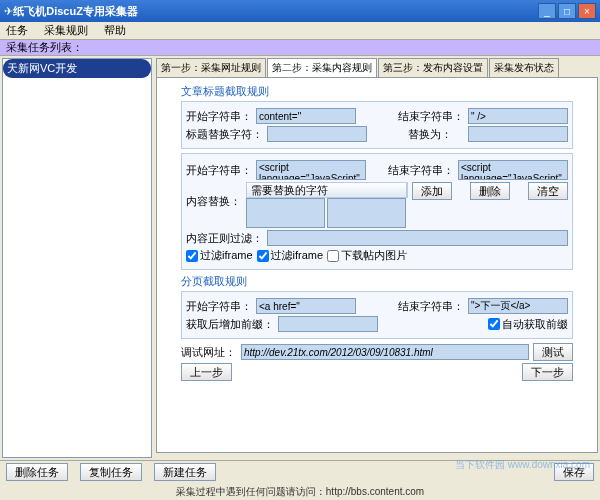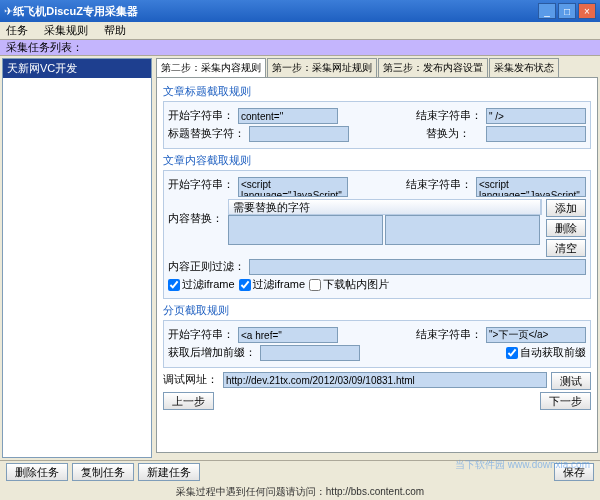--- a/index.html
+++ b/index.html
@@ -5,43 +5,43 @@
 * { box-sizing: border-box; margin: 0; padding: 0; font-family: "SimSun", "宋体", sans-serif; font-size: 11px; }
 body { background: #fff; width: 600px; height: 500px; overflow: hidden; }
 .titlebar { background: linear-gradient(#3b7dd8,#1e5fc0); height: 22px; display: flex; align-items: center; padding: 0 4px; color: #fff; }
 .titlebar .title { flex: 1; font-weight: bold; }
 .winbtn { width: 18px; height: 16px; margin-left: 2px; background: #5a9be8; border: 1px solid #2a5aa0; display: flex; align-items: center; justify-content: center; font-size: 10px; }
 .winbtn.close { background: #e86a4a; }
 .menubar { background: #ece9d8; height: 18px; display: flex; align-items: center; padding: 0 6px; gap: 16px; border-bottom: 1px solid #aca899; }
 .toolbar-label { background: #c4b5fd; height: 16px; padding: 0 6px; border-bottom: 1px solid #aca899; }
 .body-area { display: flex; height: 404px; background: #ece9d8; }
 .sidebar { width: 150px; background: #fff; border: 1px solid #7f9db9; margin: 2px; }
-.sidebar-item { background: #1e3f8f; color: #fff; padding: 2px 4px; }
+.sidebar-item { background: #1e3f8f; color: #fff; padding: 2px 4px; border-radius: 9px; }
 .main { flex: 1; padding: 2px; overflow: hidden; }
 .tabs { display: flex; }
 .tab { background: #ece9d8; border: 1px solid #919b9c; border-bottom: none; padding: 2px 4px; margin-right: 1px; font-size: 10px; }
 .tab.active { background: #fff; }
-.panel { background: #fff; border: 1px solid #919b9c; height: 376px; padding: 4px 6px; overflow: hidden; }
+.panel { background: #fff; border: 1px solid #919b9c; height: 376px; padding: 4px 24px; overflow: hidden; }
 .fieldset-title { color: #1e5fc0; font-size: 11px; margin: 2px 0; }
 .group { border: 1px solid #b8cce4; background: #f4f8fe; padding: 4px; margin-bottom: 4px; }
-.row { display: flex; align-items: flex-start; margin: 2px 0; gap: 4px; }
+.row { display: flex; align-items: center; margin: 2px 0; gap: 4px; }
 .lbl { color: #000; min-width: 56px; }
 .inp { background: #c5d9f1; border: 1px solid #7f9db9; height: 16px; padding: 0 2px; font-size: 10px; }
 .inp.w100 { width: 100px; }
-.inp.w240 { flex: 1; }
+.inp.w240 { flex: 1; font-style: italic; }
 .ta { background: #c5d9f1; border: 1px solid #7f9db9; height: 20px; padding: 1px 2px; font-size: 10px; white-space: pre; overflow: hidden; }
 .btn { background: linear-gradient(#fff,#e3e3e3); border: 1px solid #7f9db9; padding: 1px 8px; height: 18px; }
 .tbl-head { display: flex; background: linear-gradient(#fff,#e1e9f5); border: 1px solid #b8cce4; height: 16px; }
 .tbl-head div { flex: 1; padding: 0 4px; border-right: 1px solid #b8cce4; }
 .tbl-body { display: flex; }
 .tbl-body div { flex: 1; background: #c5d9f1; border: 1px solid #7f9db9; height: 30px; margin-right: 2px; }
 .chk { display: inline-flex; align-items: center; gap: 2px; }
 .chk input { width: 12px; height: 12px; }
 .footer { background: #ece9d8; height: 40px; border-top: 1px solid #aca899; padding: 2px 6px; }
-.footer-btns { display: flex; gap: 4px; }
+.footer-btns { display: flex; gap: 12px; }
 .footer-text { text-align: center; font-size: 10px; margin-top: 4px; color: #333; }
 .watermark { position: absolute; right: 10px; bottom: 28px; opacity: .6; font-size: 10px; color: #5a9be8; }
 </style>
 </head>
 <body>
 
 <div class="titlebar">
   <span>✈</span>
   <span class="title">纸飞机DiscuZ专用采集器</span>
   <div class="winbtn">_</div>
@@ -55,22 +55,22 @@
   <span>帮助</span>
 </div>
 <div class="toolbar-label">采集任务列表：</div>
 
 <div class="body-area">
   <div class="sidebar">
     <div class="sidebar-item">天新网VC开发</div>
   </div>
   <div class="main">
     <div class="tabs">
+      <div class="tab">第一步：采集网址规则</div>
       <div class="tab active">第二步：采集内容规则</div>
-      <div class="tab">第一步：采集网址规则</div>
       <div class="tab">第三步：发布内容设置</div>
       <div class="tab">采集发布状态</div>
     </div>
     <div class="panel">
       <div class="fieldset-title">文章标题截取规则</div>
       <div class="group">
         <div class="row">
           <span class="lbl">开始字符串：</span>
           <input class="inp w100" value="content=&quot;" style="">
           <span style="flex:1"></span>
@@ -79,21 +79,20 @@
         </div>
         <div class="row">
           <span class="lbl">标题替换字符：</span>
           <input class="inp w100" style="">
           <span style="flex:1"></span>
           <span class="lbl">替换为：</span>
           <input class="inp w100" style="">
         </div>
       </div>
 
-      <div class="fieldset-title">文章内容截取规则</div>
       <div class="group">
         <div class="row">
           <span class="lbl">开始字符串：</span>
           <div class="ta" style="width:110px">&lt;script
 language="JavaScript"
 &gt;qShowAG('pubC_HZH'</div>
           <span style="flex:1"></span>
           <span class="lbl">结束字符串：</span>
           <div class="ta" style="width:110px">&lt;script
 language="JavaScript"</div>
@@ -102,21 +101,21 @@
           <span class="lbl" style="margin-top:12px">内容替换：</span>
           <div style="flex:1">
             <div class="tbl-head">
               <div>需要替换的字符</div>
             </div>
             <div class="tbl-body">
               <div></div>
               <div></div>
             </div>
           </div>
-          <div style="display:flex;flex-direction:column;gap:2px">
+          <div style="display:flex;flex-direction:row;gap:18px">
             <button class="btn">添加</button>
             <button class="btn">删除</button>
             <button class="btn">清空</button>
           </div>
         </div>
         <div class="row">
           <span class="lbl" style="min-width:72px">内容正则过滤：</span>
           <input class="inp w240" style="">
         </div>
         <div class="row">

